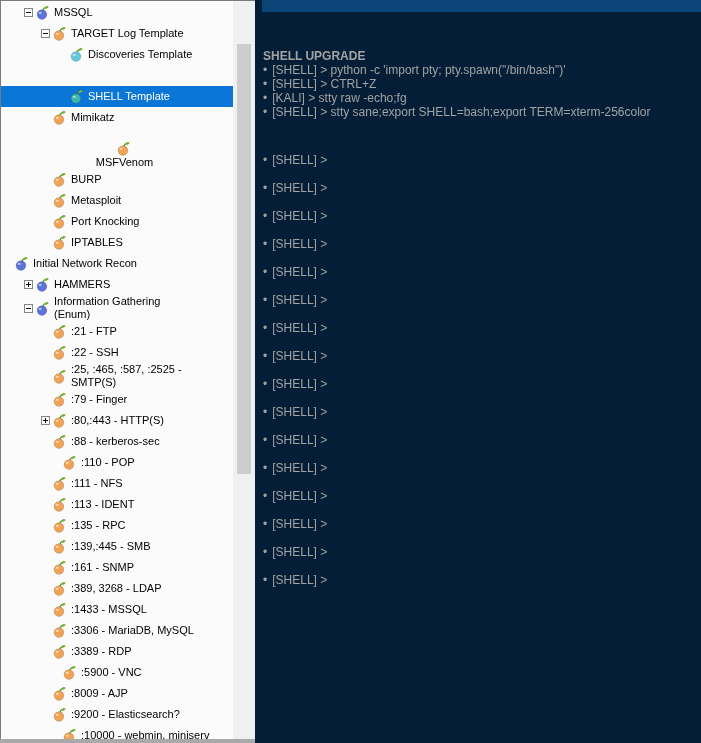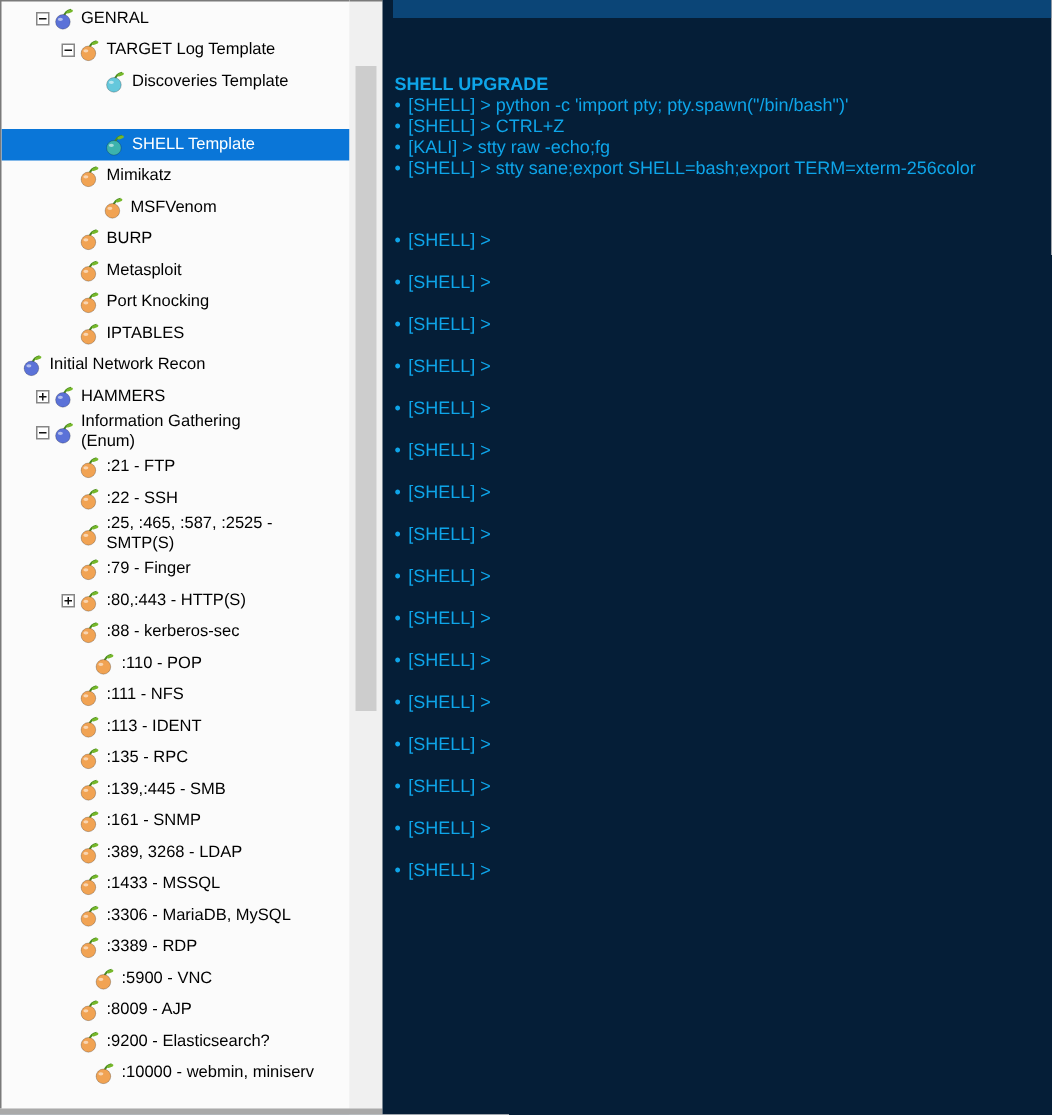--- a/index.html
+++ b/index.html
@@ -22,21 +22,21 @@
 
   
   .tree-scrollbar{position:absolute;left:233px;top:0;width:22px;height:743px;background:#f0f0f0;
     border-top:1px solid #7a7a7a;box-sizing:border-box;}
   .tree-scrollbar .thumb{position:absolute;left:4px;width:14px;top:43px;height:430px;background:#cdcdcd;}
   .bottom-edge{position:absolute;left:0;top:739px;width:255px;height:4px;background:#a9a9a9;}
 
   
   .content{position:absolute;left:255px;top:0;width:446px;height:743px;background:#051e37;cursor:text;}
   .cursor-line{position:absolute;left:7px;right:0;top:0;height:12px;background:#0b4577;}
-  .content-text{position:absolute;left:8px;top:49px;right:4px;color:#0ea5e9;font-size:12px;}
+  .content-text{position:absolute;left:8px;top:49px;right:4px;color:#a3a3a3;font-size:12px;}
   .content-title{font-weight:bold;line-height:14px;white-space:pre;}
   .cmd-line{line-height:14px;white-space:pre;}
   .bullet{margin-right:5px;}
   .gap{height:34px;}
   .prompt-list .cmd-line{margin-bottom:14px;}
 </style>
 </head>
 <body>
 
 <div class="app">
@@ -47,21 +47,21 @@
         <div class="row exp-minus" style="padding-left: 21px;">
           <span class="expander">
             <span class="exp-box"></span>
           </span>
           <svg class="cherry" viewBox="0 0 16 16" width="15" height="15">
             <path d="M8 6.5 C 8.8 3.5, 10.5 2.2, 13.2 1.6" stroke="#4a8a22" stroke-width="1.3" fill="none"></path>
             <ellipse cx="12.2" cy="2.8" rx="2.4" ry="1.1" fill="#76b82a" transform="rotate(-22 12.2 2.8)"></ellipse>
             <circle class="cherry-body" cx="7.4" cy="10.2" r="5.2" fill="#5b72d8" stroke="rgba(0,0,0,0.28)" stroke-width="0.6"></circle>
             <ellipse cx="5.6" cy="8.4" rx="1.8" ry="1.2" fill="#ffffff" opacity="0.55"></ellipse>
           </svg>
-          <span class="label">GENRAL</span>
+          <span class="label">MSSQL</span>
         </div>
         <div class="row exp-minus" style="padding-left: 38px;">
           <span class="expander">
             <span class="exp-box"></span>
           </span>
           <svg class="cherry" viewBox="0 0 16 16" width="15" height="15">
             <path d="M8 6.5 C 8.8 3.5, 10.5 2.2, 13.2 1.6" stroke="#4a8a22" stroke-width="1.3" fill="none"></path>
             <ellipse cx="12.2" cy="2.8" rx="2.4" ry="1.1" fill="#76b82a" transform="rotate(-22 12.2 2.8)"></ellipse>
             <circle class="cherry-body" cx="7.4" cy="10.2" r="5.2" fill="#f1a353" stroke="rgba(0,0,0,0.28)" stroke-width="0.6"></circle>
             <ellipse cx="5.6" cy="8.4" rx="1.8" ry="1.2" fill="#ffffff" opacity="0.55"></ellipse>
@@ -97,21 +97,21 @@
             <span class="exp-box"></span>
           </span>
           <svg class="cherry" viewBox="0 0 16 16" width="15" height="15">
             <path d="M8 6.5 C 8.8 3.5, 10.5 2.2, 13.2 1.6" stroke="#4a8a22" stroke-width="1.3" fill="none"></path>
             <ellipse cx="12.2" cy="2.8" rx="2.4" ry="1.1" fill="#76b82a" transform="rotate(-22 12.2 2.8)"></ellipse>
             <circle class="cherry-body" cx="7.4" cy="10.2" r="5.2" fill="#f1a353" stroke="rgba(0,0,0,0.28)" stroke-width="0.6"></circle>
             <ellipse cx="5.6" cy="8.4" rx="1.8" ry="1.2" fill="#ffffff" opacity="0.55"></ellipse>
           </svg>
           <span class="label">Mimikatz</span>
         </div>
-        <div class="row" style="padding-left: 54px;">
+        <div class="row" style="padding-left: 16px; flex-direction: column;">
           <span class="expander">
             <span class="exp-box"></span>
           </span>
           <svg class="cherry" viewBox="0 0 16 16" width="15" height="15">
             <path d="M8 6.5 C 8.8 3.5, 10.5 2.2, 13.2 1.6" stroke="#4a8a22" stroke-width="1.3" fill="none"></path>
             <ellipse cx="12.2" cy="2.8" rx="2.4" ry="1.1" fill="#76b82a" transform="rotate(-22 12.2 2.8)"></ellipse>
             <circle class="cherry-body" cx="7.4" cy="10.2" r="5.2" fill="#f1a353" stroke="rgba(0,0,0,0.28)" stroke-width="0.6"></circle>
             <ellipse cx="5.6" cy="8.4" rx="1.8" ry="1.2" fill="#ffffff" opacity="0.55"></ellipse>
           </svg>
           <span class="label">MSFVenom</span>

